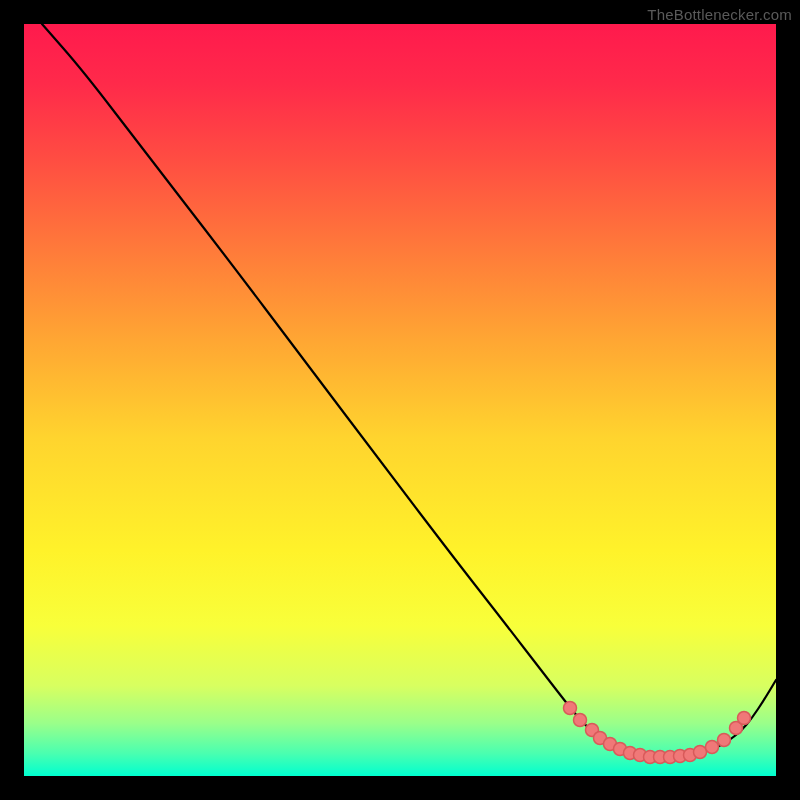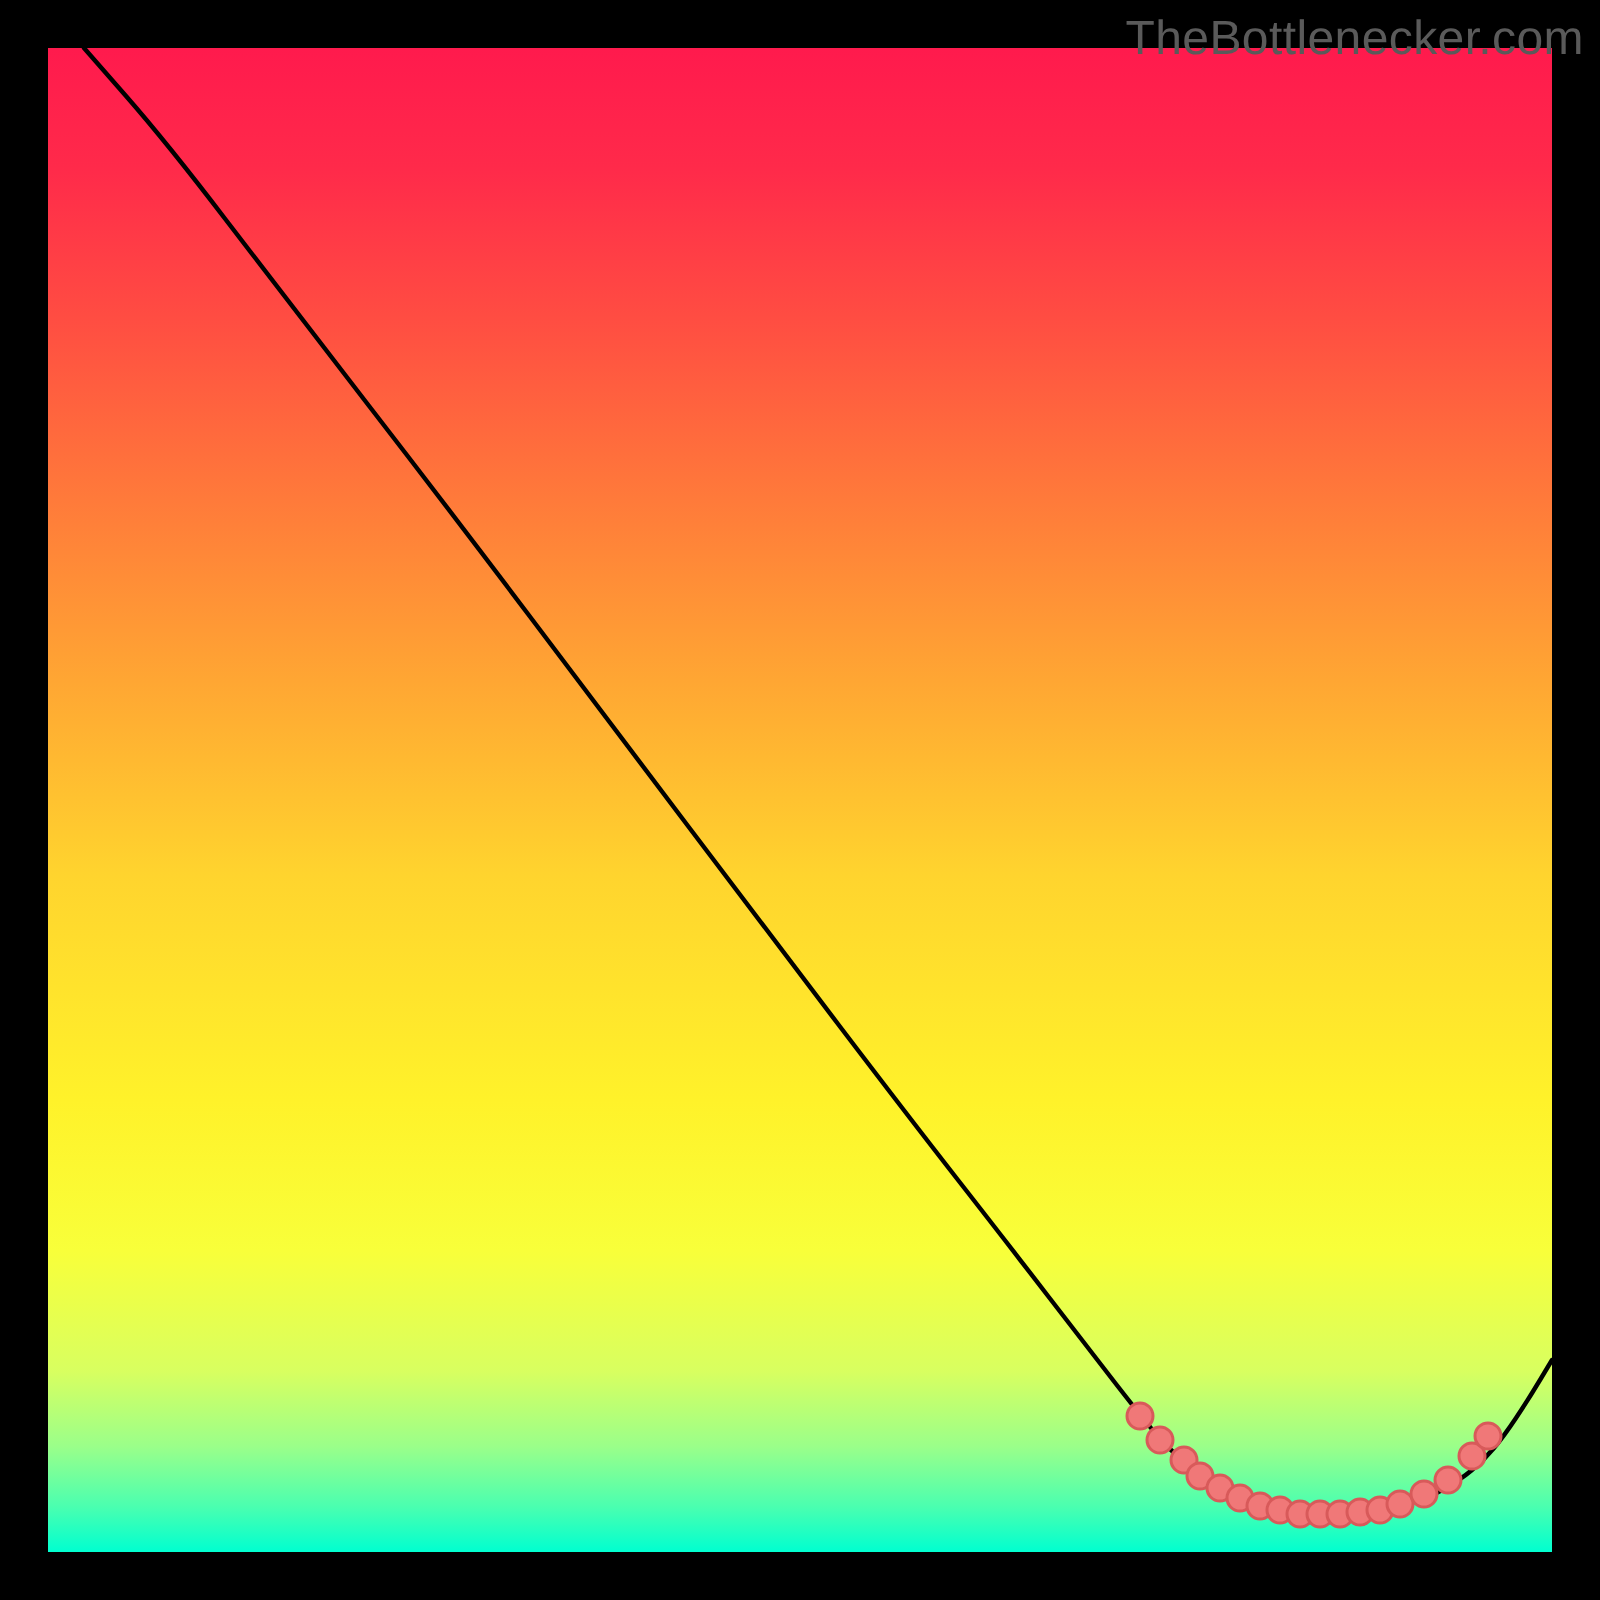--- a/index.html
+++ b/index.html
@@ -23,21 +23,21 @@
       #9aff8a 93%,
       #4affb0 97%,
       #00ffd0 100%
     );
   }
   .watermark {
     position: absolute;
     top: 6px;
     right: 8px;
     font-family: Arial, Helvetica, sans-serif;
-    font-size: 24px;
+    font-size: 15px;
     font-weight: 500;
     color: #5a5a5a;
     letter-spacing: 0.2px;
   }
   svg.plot {
     position: absolute;
     top: 24px;
     left: 24px;
     width: 752px;
     height: 752px;

